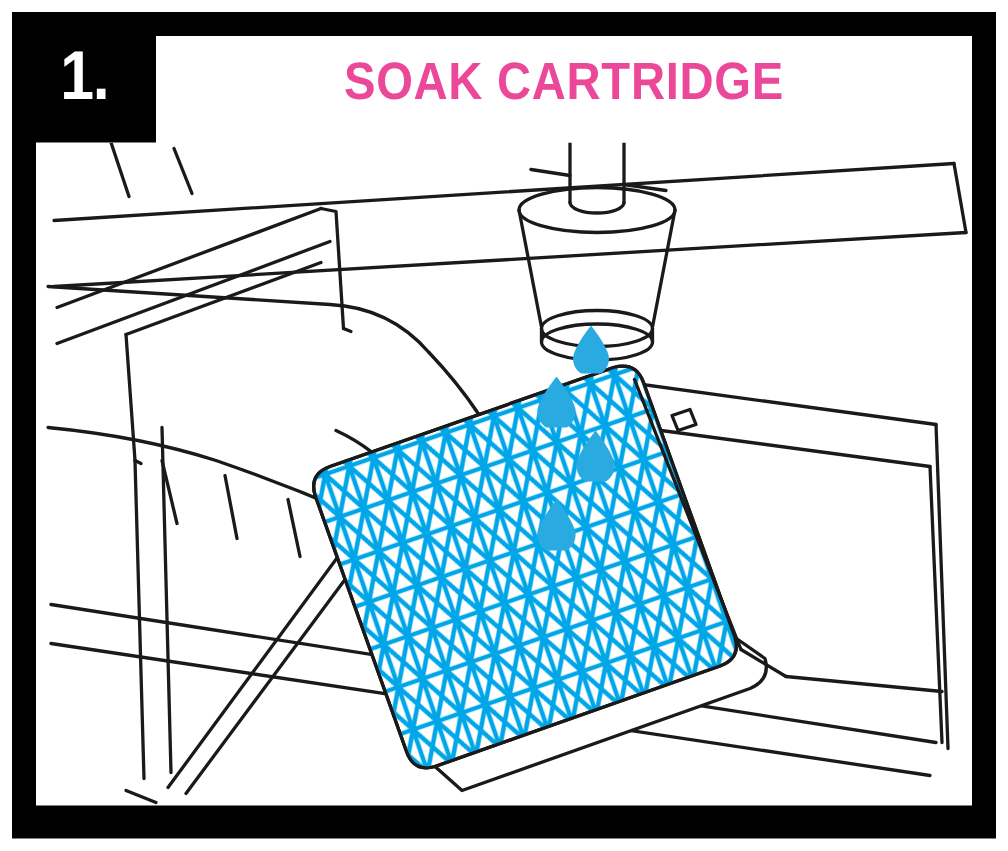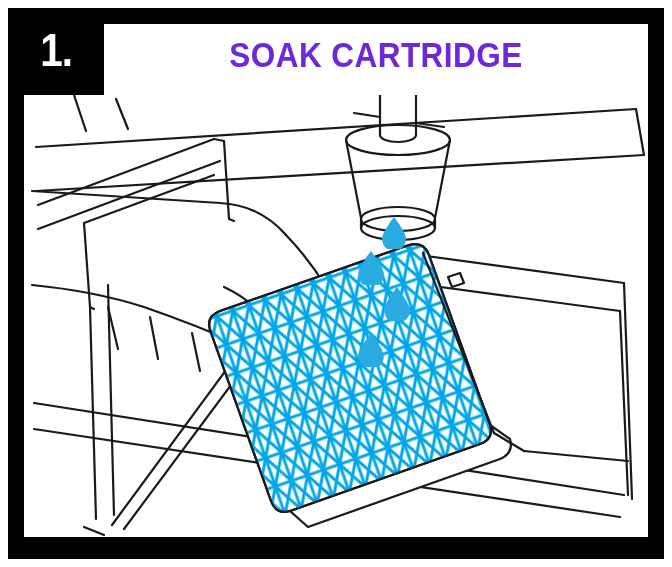--- a/index.html
+++ b/index.html
@@ -74,21 +74,21 @@
   
   .title {
     position: absolute;
     left: 104px;
     top: 24px;
     width: 544px;
     height: 62px;
     display: flex;
     align-items: center;
     justify-content: center;
-    color: #6d28d9;
+    color: #ec4899;
     font-family: "Liberation Sans", sans-serif;
     font-size: 35px;
     font-weight: bold;
     letter-spacing: 0.5px;
     transform-origin: center center;
   }
   .title-text {
     transform: scaleX(0.9);
     white-space: nowrap;
   }

